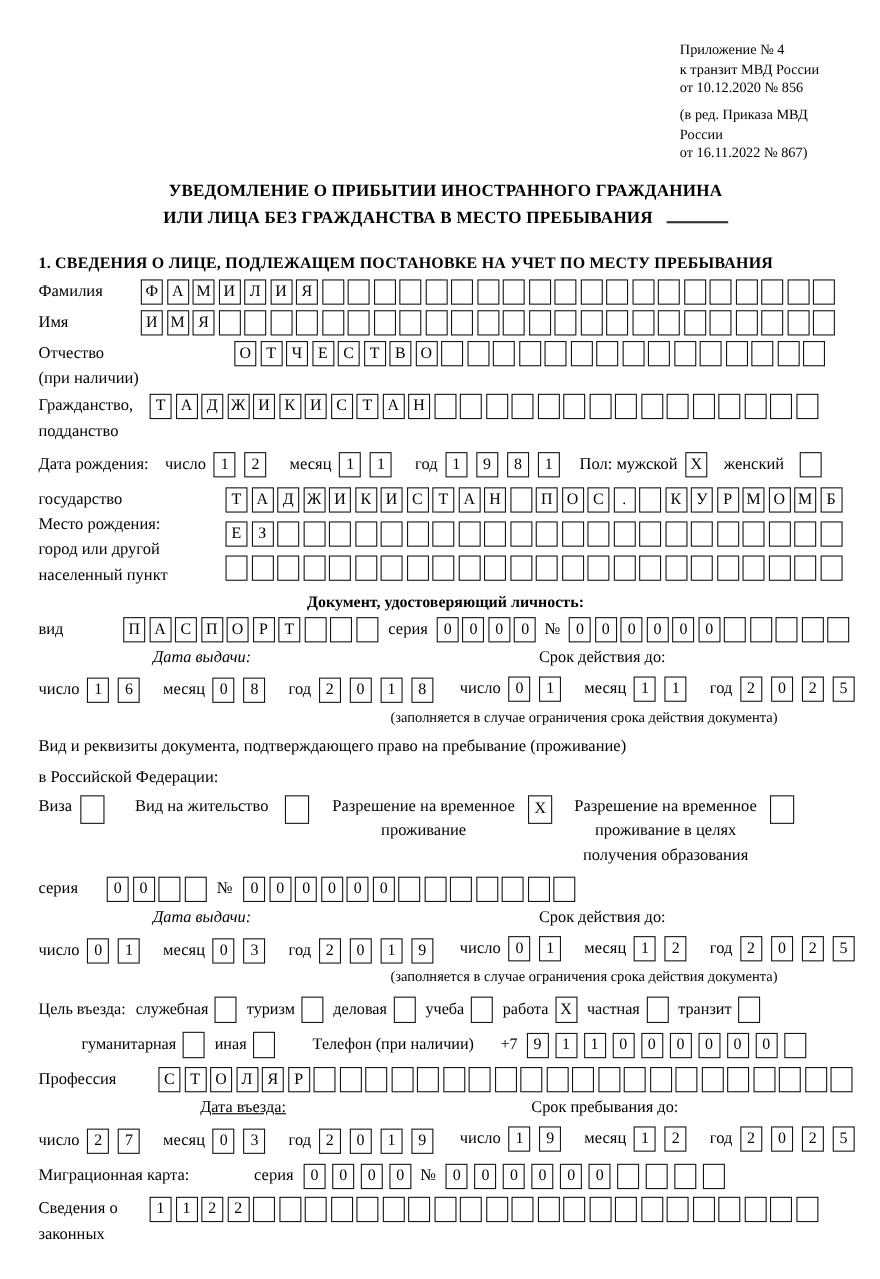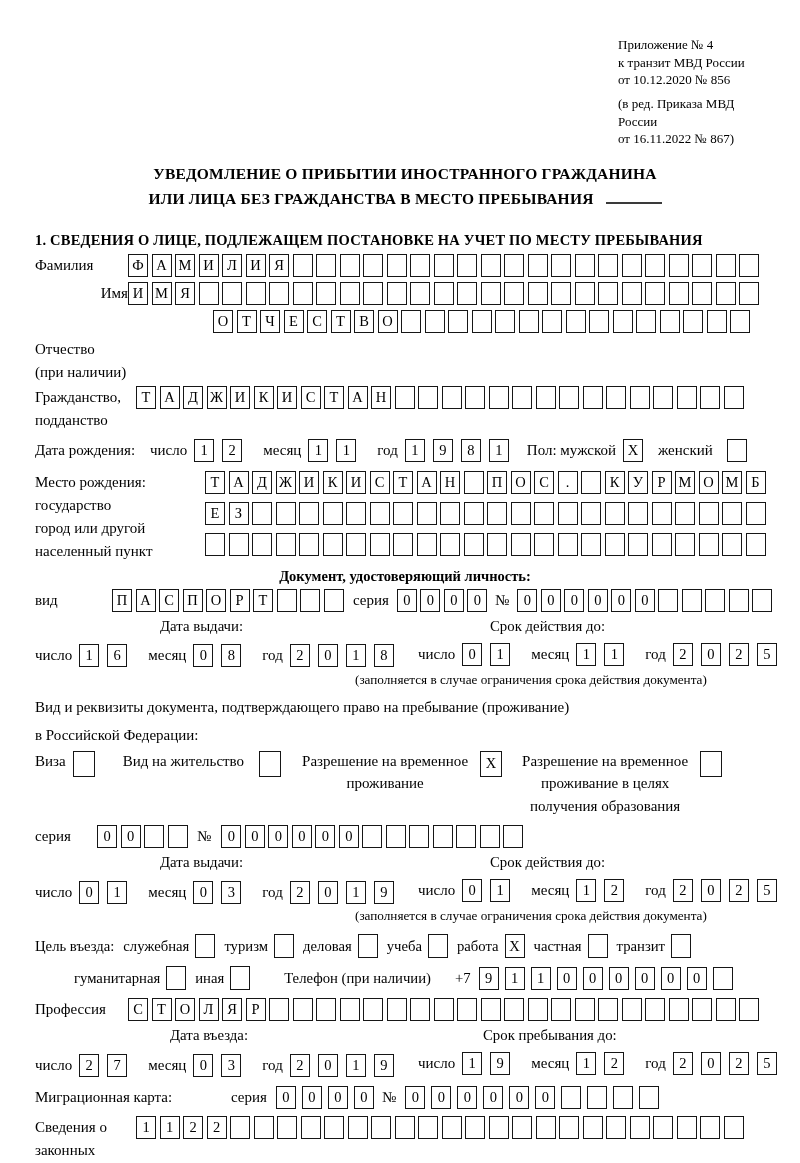--- a/index.html
+++ b/index.html
@@ -39,23 +39,23 @@
     display:inline-flex;align-items:center;justify-content:center;
     font-size:14.5px;
   }
 
   .date-group{display:flex;align-items:center;flex:none;}
   .date-label{margin:0 7px 0 13px;flex:none;}
   .date-group .date-label:first-child{margin-left:0;}
   .date-cells .cell{margin-right:8px;}
 
   .row-titles{position:relative;height:20px;margin-top:6px;font-size:14.8px;}
-  .rt-left{position:absolute;left:125px;top:0;}
+  .rt-left{position:absolute;left:104px;top:0;font-style:italic;}
   .rt-right{position:absolute;left:455px;top:0;}
-  .rt-left2{position:absolute;left:135px;top:0;}
+  .rt-left2{position:absolute;left:147px;top:0;text-decoration:underline;}
   .rt-right2{position:absolute;left:448px;top:0;}
   .abs370{position:absolute;left:370px;top:0;display:flex;align-items:center;}
   .row-dates{height:26px;}
   .note{font-size:13.2px;margin-left:320px;margin-top:3px;}
 
   .intro{margin-top:11px;}
 
   .res-opts{display:flex;align-items:flex-start;flex:none;line-height:1.5;}
   .res-opts .opt{display:flex;align-items:flex-start;}
   .res-opts .opt-label{flex:none;}
@@ -126,21 +126,21 @@
         <span class="cell"></span>
         <span class="cell"></span>
         <span class="cell"></span>
         <span class="cell"></span>
         <span class="cell"></span>
         <span class="cell"></span>
       </span>
   </div>
 
   <div class="row">
-    <span class="lbl" style="width:93px;text-align:right;">Имя</span>
+    <span class="lbl" style="width:93px;">Имя</span>
     <span class="cells">
         <span class="cell">И</span>
         <span class="cell">М</span>
         <span class="cell">Я</span>
         <span class="cell"></span>
         <span class="cell"></span>
         <span class="cell"></span>
         <span class="cell"></span>
         <span class="cell"></span>
         <span class="cell"></span>
@@ -159,21 +159,21 @@
         <span class="cell"></span>
         <span class="cell"></span>
         <span class="cell"></span>
         <span class="cell"></span>
         <span class="cell"></span>
         <span class="cell"></span>
       </span>
   </div>
 
   <div class="row top">
-    <span class="lbl-col" style="width:178px;margin-top:28px;">
+    <span class="lbl-col" style="width:178px;">
       <div>Отчество</div>
       <div>(при наличии)</div>
     </span>
     <span class="cells">
         <span class="cell">О</span>
         <span class="cell">Т</span>
         <span class="cell">Ч</span>
         <span class="cell">Е</span>
         <span class="cell">С</span>
         <span class="cell">Т</span>
@@ -254,22 +254,22 @@
         </span>
       </span>
     <span style="margin-left:10px;">Пол: мужской</span>
     <span class="checkbox" style="margin-left:7px;">X</span>
     <span style="margin-left:15px;">женский</span>
     <span class="checkbox" style="margin-left:14px;"></span>
   </div>
 
   <div class="row top" style="margin-top:9px;">
     <span class="lbl-col" style="width:170px;">
+      <div>государство</div>
       <div>Место рождения:</div>
-      <div>государство</div>
       <div>город или другой</div>
       <div>населенный пункт</div>
     </span>
     <span class="bp-rows">
       <span class="cells">
           <span class="cell">Т</span>
           <span class="cell">А</span>
           <span class="cell">Д</span>
           <span class="cell">Ж</span>
           <span class="cell">И</span>
@@ -583,21 +583,21 @@
         <span class="cell">0</span>
         <span class="cell">0</span>
         <span class="cell">0</span>
         <span class="cell">0</span>
         <span class="cell">0</span>
         <span class="cell">0</span>
         <span class="cell"></span>
       </span>
   </div>
 
-  <div class="row" style="margin-top:8px;">
+  <div class="row" style="margin-top:8px;gap:16px;">
     <span class="lbl" style="width:93px;">Профессия</span>
     <span class="cells">
         <span class="cell">С</span>
         <span class="cell">Т</span>
         <span class="cell">О</span>
         <span class="cell">Л</span>
         <span class="cell">Я</span>
         <span class="cell">Р</span>
         <span class="cell"></span>
         <span class="cell"></span>

